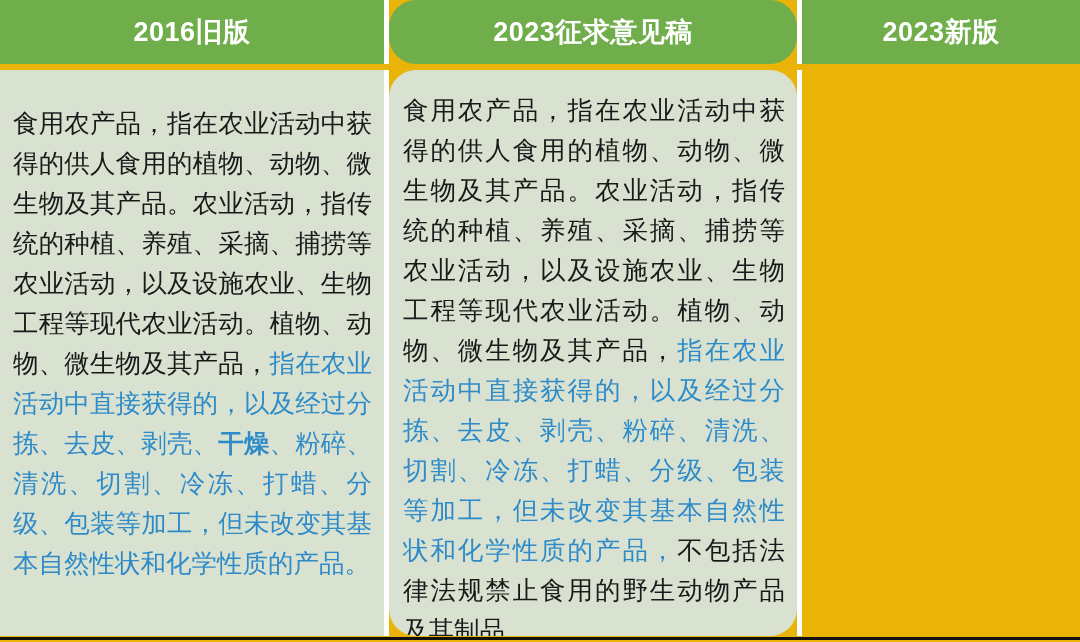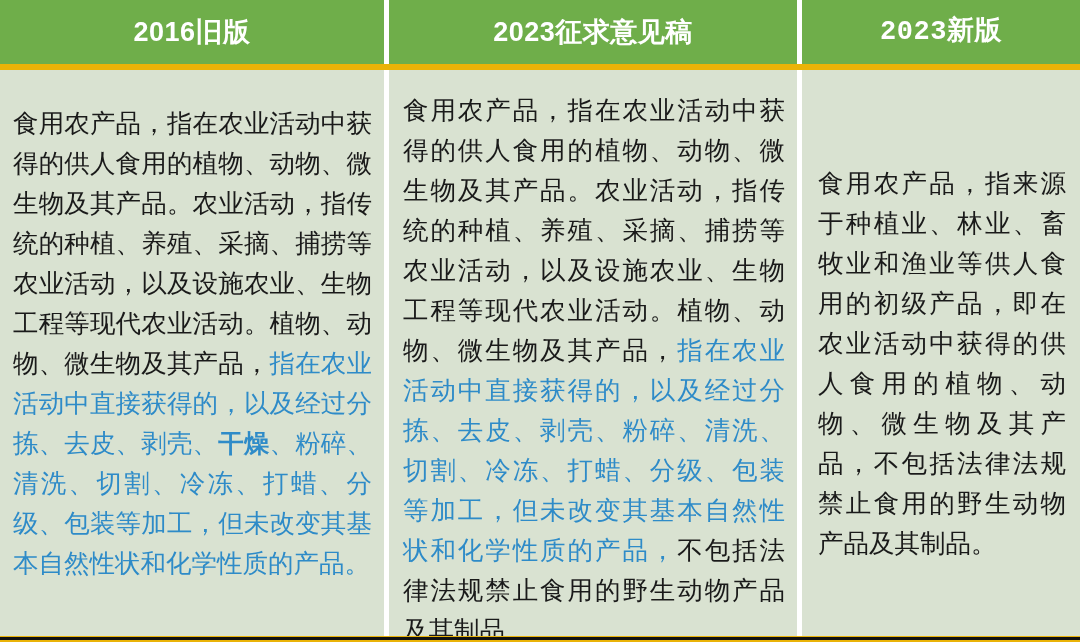--- a/index.html
+++ b/index.html
@@ -95,22 +95,22 @@
   }
   .bottom-rule {
     position: absolute;
     left: 0;
     top: 637px;
     width: 1080px;
     height: 3px;
     background: #111111;
   }
   .col-1 { flex: 0 0 384px; }
-  .col-2 { flex: 0 0 408px; }
-  .col-3 { flex: 0 0 278px; font-family: Liberation Mono, monospace; }
+  .col-2 { flex: 0 0 408px; border-radius: 27px; }
+  .col-3 { flex: 0 0 278px; }
 </style>
 </head>
 <body>
 
 <div id="table-wrap">
 
   <div class="header-row">
     <div class="header-cell col-1">
       <span class="htext">2016旧版</span>
     </div>
@@ -126,20 +126,17 @@
 
   <div class="body-row">
     <div class="body-cell col-1 c1">
       <div class="cell-text"><span>食用农产品，指在农业活动中获得的供人食用的植物、动物、微生物及其产品。农业活动，指传统的种植、养殖、采摘、捕捞等农业活动，以及设施农业、生物工程等现代农业活动。植物、动物、微生物及其产品，</span><span class="hl">指在农业活动中直接获得的，以及经过分拣、去皮、剥壳、</span><span class="hl-b">干燥</span><span class="hl">、粉碎、清洗、切割、冷冻、打蜡、分级、包装等加工，但未改变其基本自然性状和化学性质的产品。</span></div>
     </div>
     <div class="body-gap"></div>
     <div class="body-cell col-2 c2">
       <div class="cell-text"><span>食用农产品，指在农业活动中获得的供人食用的植物、动物、微生物及其产品。农业活动，指传统的种植、养殖、采摘、捕捞等农业活动，以及设施农业、生物工程等现代农业活动。植物、动物、微生物及其产品，</span><span class="hl">指在农业活动中直接获得的，以及经过分拣、去皮、剥壳、粉碎、清洗、切割、冷冻、打蜡、分级、包装等加工，但未改变其基本自然性状和化学性质的产品，</span><span>不包括法律法规禁止食用的野生动物产品及其制品。</span></div>
     </div>
     <div class="body-gap"></div>
-    <div class="body-cell col-3 c3">
-      <div class="cell-text"><span>食用农产品，指来源于种植业、林业、畜牧业和渔业等供人食用的初级产品，即在农业活动中获得的供人食用的植物、动物、微生物及其产品，不包括法律法规禁止食用的野生动物产品及其制品。</span></div>
-    </div>
   </div>
 
   <div class="bottom-rule"></div>
 
 </div>
 
 </body></html>

